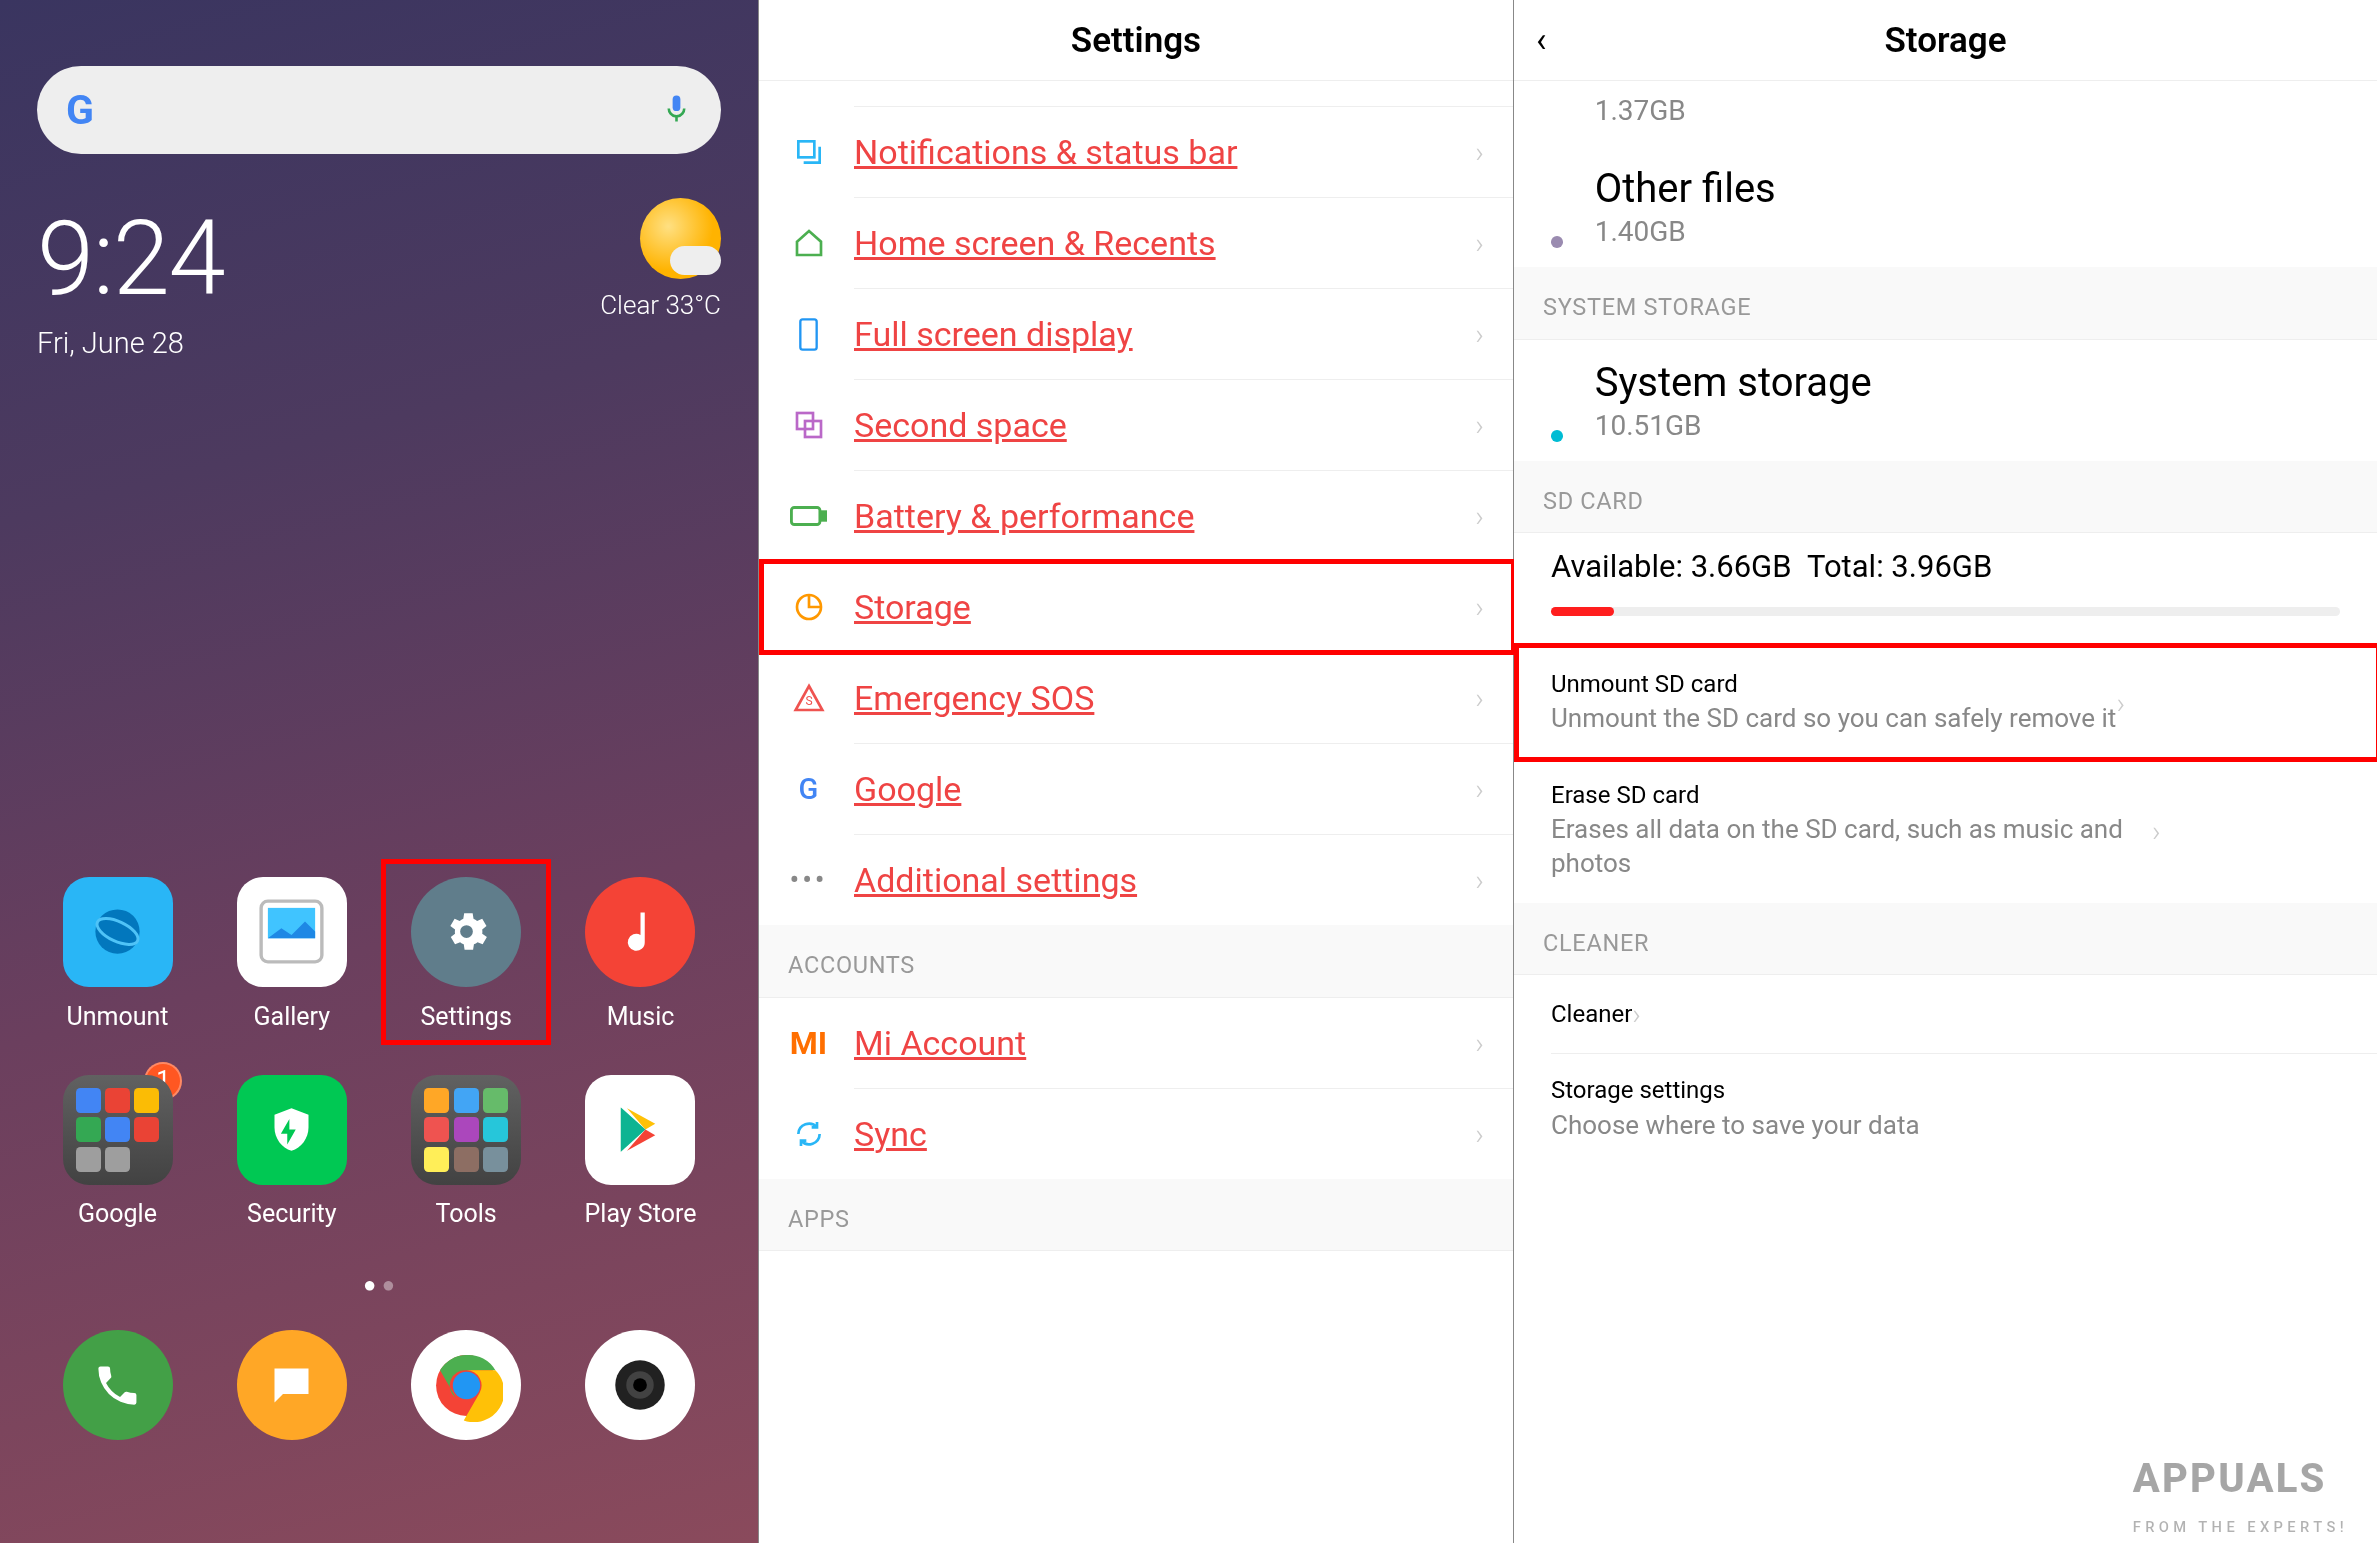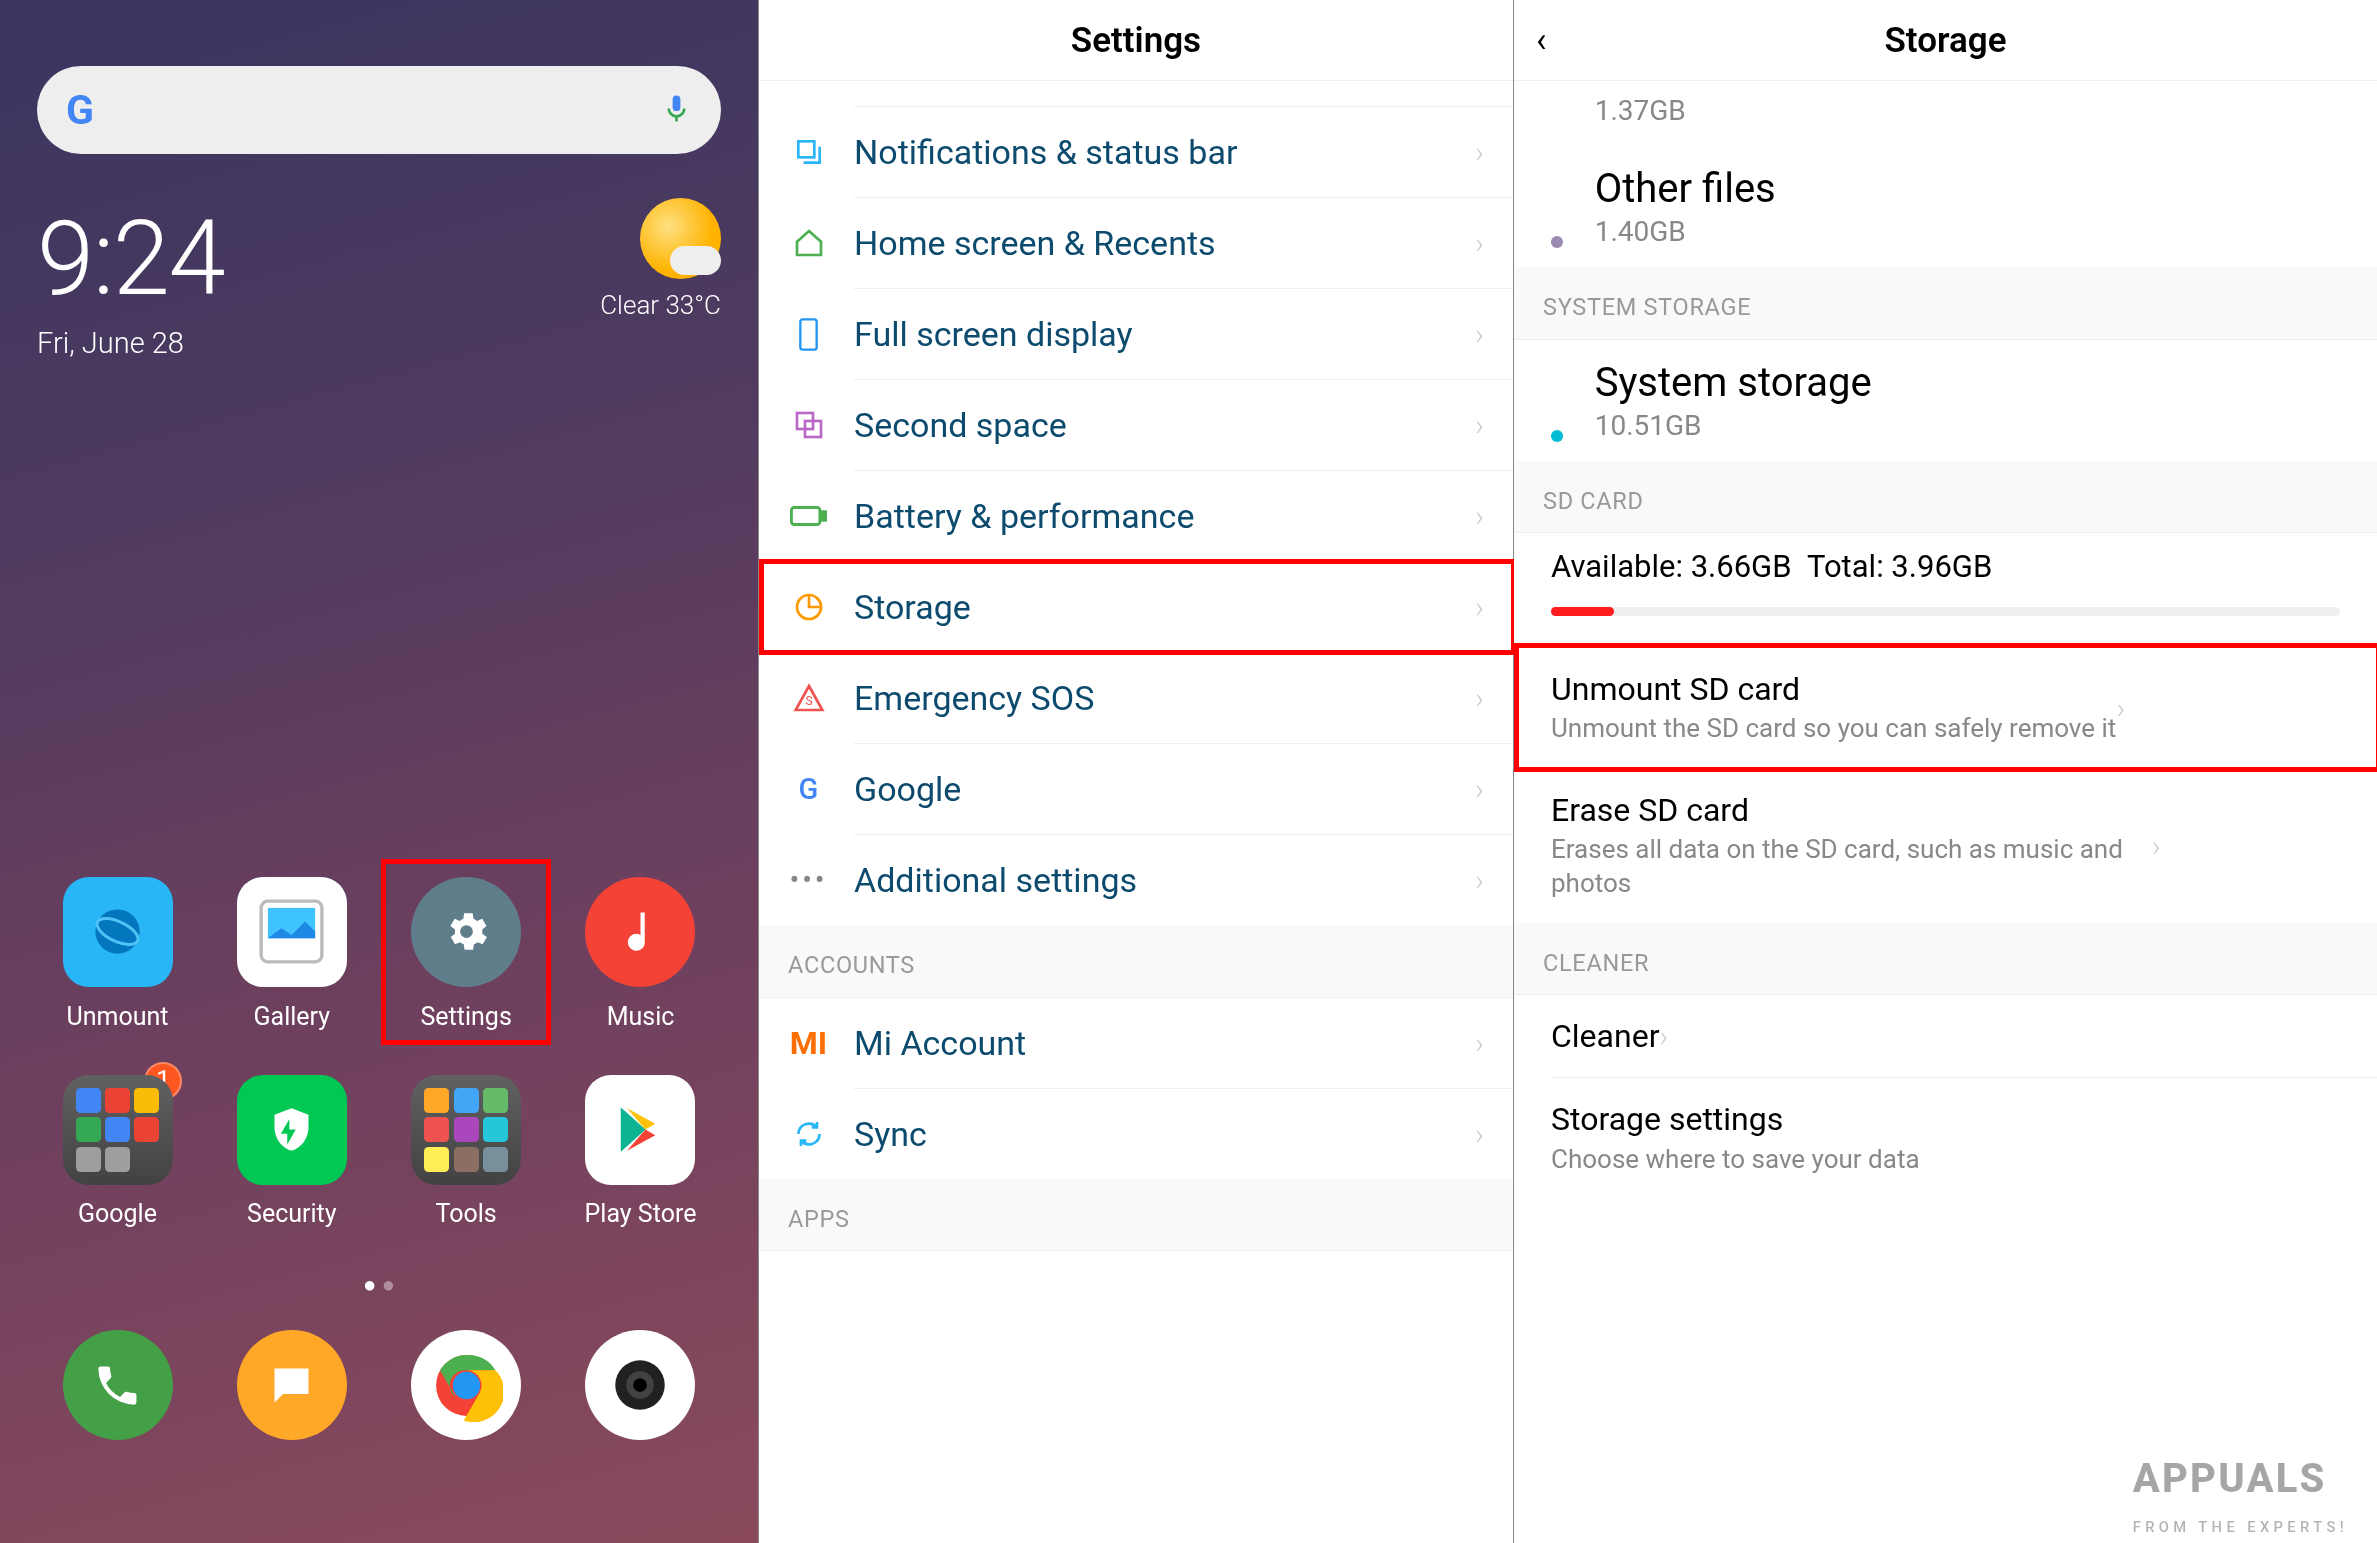--- a/index.html
+++ b/index.html
@@ -45,27 +45,27 @@
   
   .p2, .p3 { background:#fff; color:#000; }
   .p2 { width: 756px; border-left:1.5px solid #888; border-right:1.5px solid #888;}
   .p3 { width: 863px; }
   .header { height: 81px; display:flex; align-items:center; justify-content:center; position:relative; border-bottom:0.7px solid #eee;}
   .header-title { font-size: 35px; font-weight: 600; }
   .back-btn { position:absolute; left:22px; font-size:35px; }
   .list { }
   .row { display:flex; align-items:center; padding: 25px 29px 25px 0; margin-left:95px; border-bottom: 0.7px solid #eee; position:relative; min-height:53px;}
   .row-icon { position:absolute; left:-66px; width:41px; height:41px; display:flex; align-items:center; justify-content:center;}
-  .row-label { font-size: 34px; color:#0c4a6e; flex:1;}
+  .row-label { font-size: 34px; color:#ef4444; flex:1;text-decoration:underline;}
   .chevron { color:#ccc; font-size:29px; font-weight:300;}
   .section-head { padding: 26px 29px 17.6px; font-size: 23.5px; color: #999; letter-spacing:0.7px; background:#fafafa; border-bottom:0.7px solid #eee;}
   .p2 .section-head, .p3 .section-head { background: #f9f9f9;}
   .p3 .row-noicon { margin-left: 37px; padding:22px 29px 22px 0;}
   .p3 .row-noicon .main { display:block;}
-  .p3 .row-noicon .main .rl{font-size:32px;}
+  .p3 .row-noicon .main .rl{font-size:24px;}
   .p3 .row-noicon .main .rs{font-size:26px; color:#888; margin-top:4.4px; max-width:601px; line-height:1.3;}
   .dot-row{display:flex; align-items:flex-end; padding:19px 37px;}
   .dot{width:11.7px;height:11.7px;border-radius:50%;margin-top:11.7px;margin-right:32px;flex-shrink:0}
   .dot-content .t{font-size:40px}
   .dot-content .s{font-size:28px;color:#888;margin-top:2.9px}
   .sd-stats{padding: 14.7px 37px 7.3px; font-size:31px;}
   .sd-bar{margin:14.7px 37px 32px;height:8.8px;background:#eee;border-radius:4.4px;position:relative}
   .sd-bar-fill{height:100%;background:#ff1e1e;border-radius:4.4px}
   .watermark{position:absolute;right:29px;bottom:4px;font-size:40px;font-weight:800;color:rgba(0,0,0,.35);letter-spacing:2.2px;line-height:1}
   .watermark .sub{font-size:14.7px;letter-spacing:4.4px;font-weight:500;color:rgba(0,0,0,.3)}

